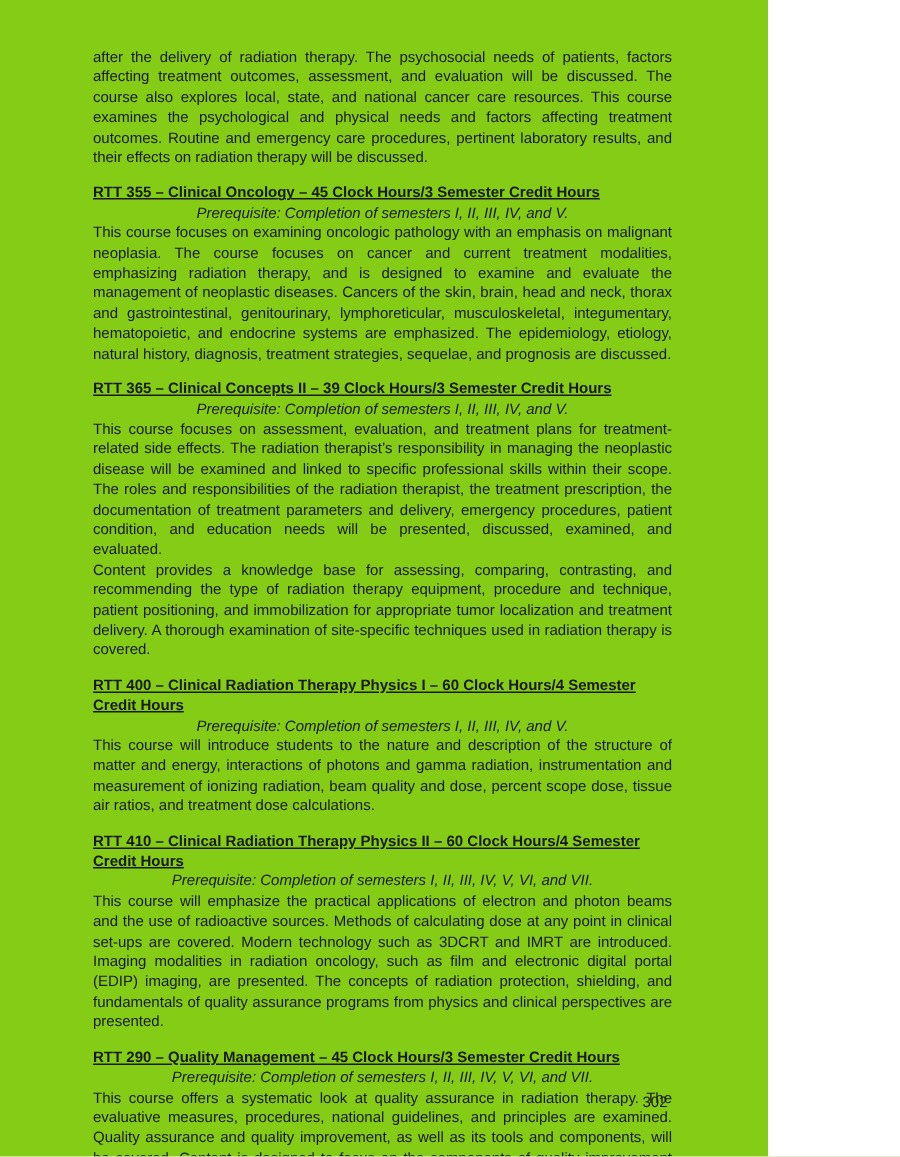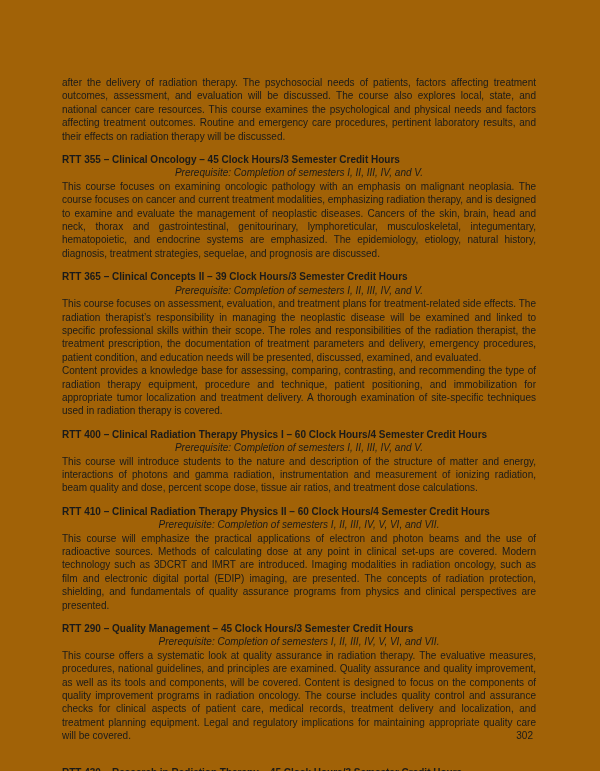--- a/index.html
+++ b/index.html
@@ -2,43 +2,44 @@
 <html><head>
 <meta charset="utf-8">
 <style>
   html, body {
     margin: 0;
     padding: 0;
     background: #ffffff;
   }
   .page {
     position: relative;
-    width: 600px;
+    width: 512px;
     height: 771px;
     box-sizing: border-box;
-    background: #a16207;
-    padding: 76px 64px 0 62px;
+    background: #84cc16;
+    padding: 32px 64px 0 62px;
     font-family: "Liberation Sans", "DejaVu Sans", sans-serif;
     font-size: 10px;
     line-height: 13.4px;
     color: #1a1a1a;
     overflow: hidden;
   }
   .page p {
     margin: 0;
   }
   .body {
     text-align: justify;
   }
   .course {
     margin-top: 10px;
   }
   .course-title {
     font-weight: bold;
     text-align: left;
+    text-decoration: underline;
   }
   .prereq {
     font-style: italic;
     text-align: center;
   }
   .para-spaced {
     margin-top: 10px;
   }
   .course-last {
     margin-top: 23px;

